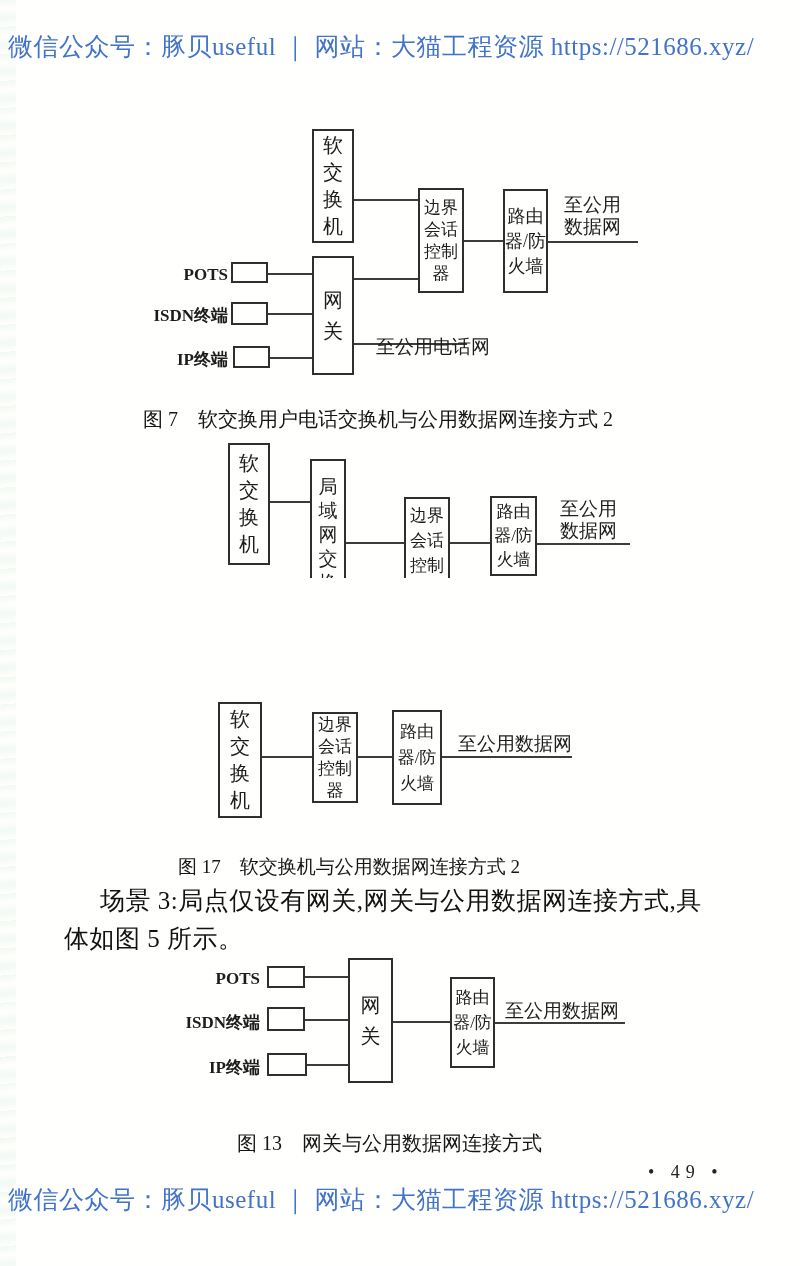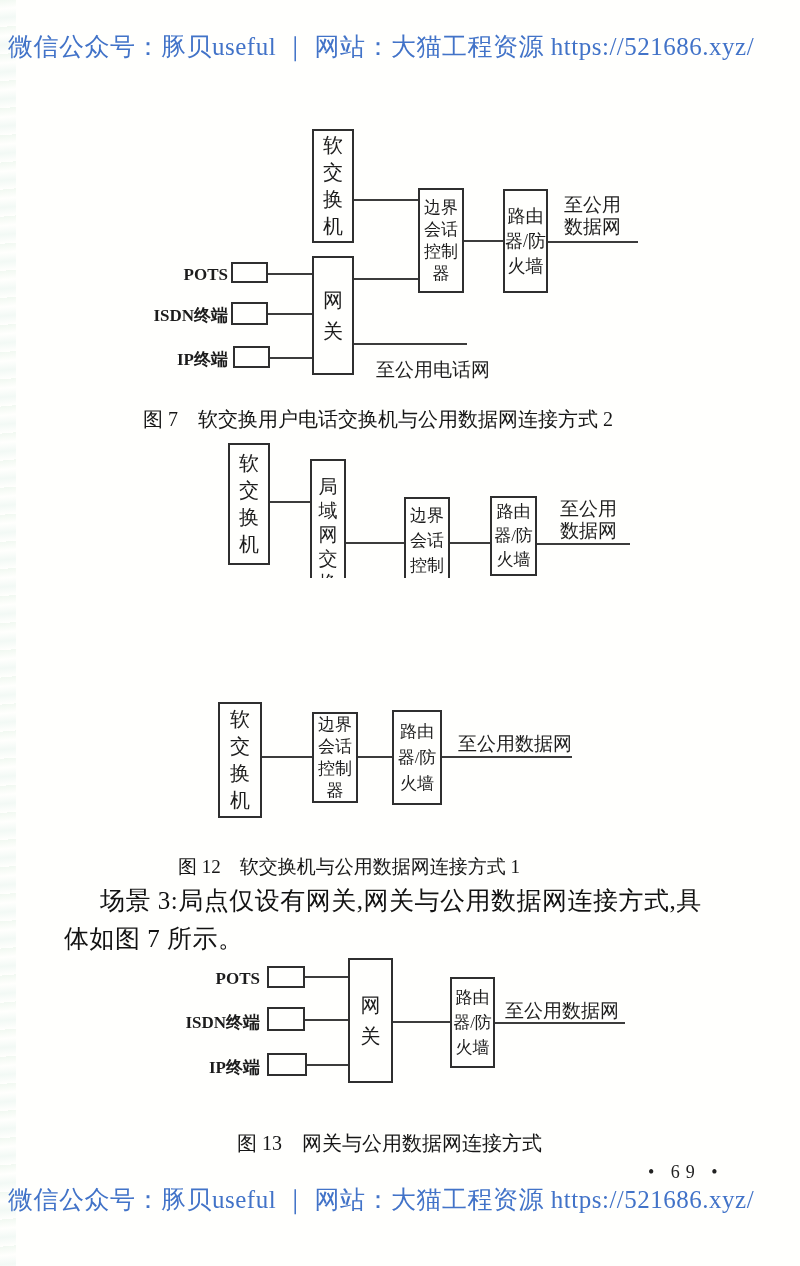--- a/index.html
+++ b/index.html
@@ -77,21 +77,21 @@
   <div class="hline" style="left:464px;top:240px;width:39px;"></div>
   <div class="hline" style="left:548px;top:241px;width:90px;"></div>
   <div class="hline" style="left:354px;top:278px;width:64px;"></div>
   <div class="hline" style="left:354px;top:343px;width:113px;"></div>
   <div class="hline" style="left:268px;top:273px;width:44px;"></div>
   <div class="hline" style="left:268px;top:313px;width:44px;"></div>
   <div class="hline" style="left:270px;top:357px;width:42px;"></div>
 
   <div class="netlbl" style="left:564px;top:194px;">至公用
 数据网</div>
-  <div class="netlbl" style="left:376px;top:359px;white-space:nowrap;">至公用电话网</div>
+  <div class="netlbl" style="left:376px;top:336px;white-space:nowrap;">至公用电话网</div>
 
   <div class="cap" style="left:143px;top:406px;">图 7　软交换用户电话交换机与公用数据网连接方式 2</div>
 </div>
 
 <div class="clipwrap" style="left:0;top:440px;width:800px;height:138px;">
   <div class="box v20" style="left:228px;top:3px;width:42px;height:122px;">软
 交
 换
 机</div>
   <div class="box v19" style="left:310px;top:19px;width:36px;height:150px;border-bottom:none;">局
@@ -127,25 +127,25 @@
 器</div>
   <div class="box r17" style="left:392px;top:710px;width:50px;height:95px;line-height:26px;">路由
 器/防
 火墙</div>
 
   <div class="hline" style="left:262px;top:756px;width:50px;"></div>
   <div class="hline" style="left:358px;top:756px;width:34px;"></div>
   <div class="hline" style="left:442px;top:756px;width:130px;"></div>
 
   <div class="netlbl" style="left:458px;top:733px;white-space:nowrap;">至公用数据网</div>
-  <div class="cap" style="left:178px;top:854px;font-size:19px;">图 12　软交换机与公用数据网连接方式 1</div>
+  <div class="cap" style="left:178px;top:854px;font-size:19px;">图 17　软交换机与公用数据网连接方式 2</div>
 </div>
 
 <div class="para" style="left:100px;top:884px;">场景 3:局点仅设有网关,网关与公用数据网连接方式,具</div>
-<div class="para" style="left:64px;top:922px;">体如图 7 所示。</div>
+<div class="para" style="left:64px;top:922px;">体如图 5 所示。</div>
 
 <div>
   <div class="box gwf" style="left:348px;top:958px;width:45px;height:125px;">网
 关</div>
   <div class="box r17" style="left:450px;top:977px;width:45px;height:91px;line-height:25px;">路由
 器/防
 火墙</div>
 
   <div class="lbl" style="left:180px;top:969px;width:80px;">POTS</div>
   <div class="tbox" style="left:267px;top:966px;width:38px;height:22px;"></div>
@@ -157,15 +157,15 @@
   <div class="hline" style="left:305px;top:976px;width:43px;"></div>
   <div class="hline" style="left:305px;top:1019px;width:43px;"></div>
   <div class="hline" style="left:307px;top:1064px;width:41px;"></div>
   <div class="hline" style="left:393px;top:1021px;width:57px;"></div>
   <div class="hline" style="left:495px;top:1022px;width:130px;"></div>
 
   <div class="netlbl" style="left:505px;top:1000px;white-space:nowrap;">至公用数据网</div>
   <div class="cap" style="left:237px;top:1117px;margin-top:13px;">图 13　网关与公用数据网连接方式</div>
 </div>
 
-<div class="pagenum" style="left:648px;top:1162px;">• 69 •</div>
+<div class="pagenum" style="left:648px;top:1162px;">• 49 •</div>
 
 <div class="wm" style="top:1183px;color:#4273c8;">微信公众号：豚贝useful ｜ 网站：大猫工程资源 https://521686.xyz/</div>
 
 </body></html>

